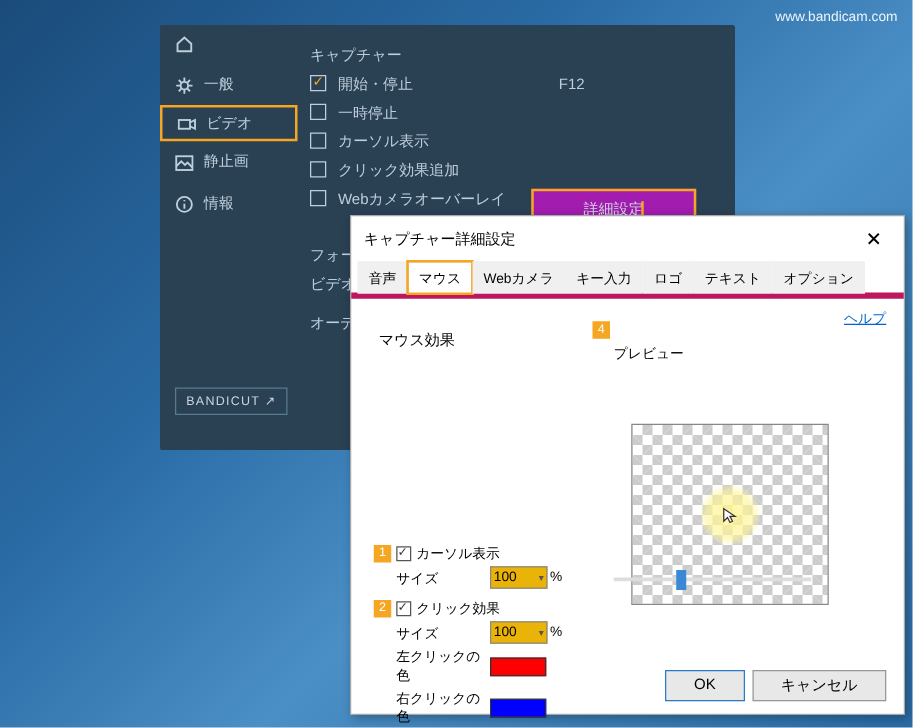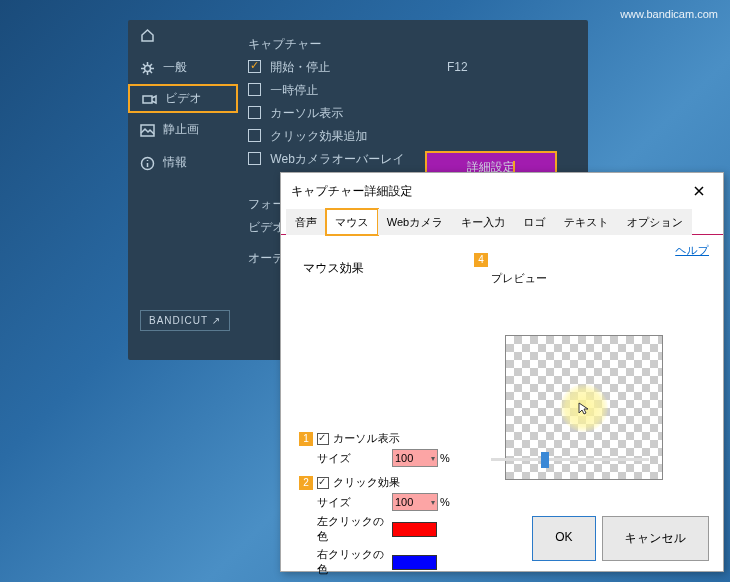--- a/index.html
+++ b/index.html
@@ -15,48 +15,48 @@
 .cb { display: inline-block; width: 13px; height: 13px; border: 1px solid #becfdc; margin-right: 6px; vertical-align: -2px; position: relative; }
 .cb.on::after { content: "✓"; position: absolute; left: 1px; top: -2px; color: #f5a623; font-size: 11px; }
 .btn-hi { border: 2px solid #f5a623; padding: 6px 40px; display: inline-block; color: #cfd9e2; background: #a21caf; }
 .bandicut { position: absolute; left: 140px; top: 310px; border: 1px solid #5a7a90; color: #c9d6e2; padding: 4px 8px; font-size: 10px; letter-spacing: 1px; }
 .arrow { position: absolute; left: 513px; top: 161px; width: 2px; height: 38px; background: #f5a623; }
 .arrow::after { content: ""; position: absolute; left: -5px; bottom: -10px; border-left: 6px solid transparent; border-right: 6px solid transparent; border-top: 10px solid #f5a623; }
 .dialog { position: absolute; left: 280px; top: 172px; width: 444px; height: 400px; background: #fff; border: 1px solid #a8a8a8; box-shadow: 2px 2px 8px rgba(0,0,0,0.3); }
 .dialog-title { display: flex; justify-content: space-between; align-items: center; padding: 8px 10px; font-size: 12px; }
 .close-btn { width: 28px; height: 20px; display: flex; align-items: center; justify-content: center; color: #000; }
 .close-btn svg { width: 10px; height: 10px; stroke: #000; stroke-width: 1.5; }
-.tabs { display: flex; border-bottom: 1px solid #be185d; padding: 0 5px; }
+.tabs { display: flex; border-bottom: 5px solid #be185d; padding: 0 5px; }
 .tab { padding: 5px 8px; font-size: 11px; border: 1px solid transparent; border-bottom: none; background: #f0f0f0; margin-bottom: -1px; cursor: pointer; }
 .tab.active { background: #fff; border-color: #ccc; }
 .tab.hi-tab { outline: 2px solid #f5a623; outline-offset: -1px; }
 .body { padding: 8px 14px 10px; position: relative; }
 .help { text-align: right; color: #0066cc; font-size: 11px; text-decoration: underline; margin-bottom: 2px; }
 .section-head { font-size: 12px; margin: 0 0 6px 8px; }
 .num { display: inline-block; width: 14px; height: 14px; background: #f5a623; color: #fff; font-size: 10px; text-align: center; line-height: 14px; margin-right: 4px; }
 .row { display: flex; align-items: center; margin: 3px 0 3px 22px; font-size: 11px; }
 .row .lbl { width: 75px; }
 .wcb { display: inline-block; width: 12px; height: 12px; border: 1px solid #555; margin-right: 4px; vertical-align: -2px; position: relative; }
 .wcb.on::after { content: "✓"; position: absolute; left: 0; top: -2px; font-size: 10px; color: #333; }
-.select { width: 46px; height: 18px; border: 1px solid #888; background: #fca5a5; font-size: 11px; padding: 0 2px; display: inline-flex; align-items: center; justify-content: space-between; }
+.select { width: 46px; height: 18px; border: 1px solid #888; background: #eab308; font-size: 11px; padding: 0 2px; display: inline-flex; align-items: center; justify-content: space-between; }
 .select .arr { font-size: 8px; color: #555; }
 .pct { margin-left: 2px; }
 .swatch { width: 45px; height: 15px; border: 1px solid #333; }
 .preview-lbl { position: absolute; left: 210px; top: 36px; font-size: 11px; }
 .preview { position: absolute; left: 210px; top: 52px; width: 158px; height: 145px; border: 1px solid #888;
   background-image:
     linear-gradient(45deg,#ccc 25%,transparent 25%),linear-gradient(-45deg,#ccc 25%,transparent 25%),linear-gradient(45deg,transparent 75%,#ccc 75%),linear-gradient(-45deg,transparent 75%,#ccc 75%);
   background-size: 16px 16px; background-position: 0 0,0 8px,8px -8px,-8px 0; background-color: #fff; position: relative; }
 .hi-circle { position: absolute; left: 50%; top: 50%; width: 48px; height: 48px; margin: -24px 0 0 -24px; border-radius: 50%; background: radial-gradient(circle, rgba(255,245,150,0.92) 0%, rgba(255,245,150,0.6) 55%, rgba(255,245,150,0) 75%); display: flex; align-items: center; justify-content: center; }
 .hi-circle svg { width: 14px; height: 14px; fill: #fff; stroke: #333; stroke-width: 1; }
 .slider-wrap { position: absolute; left: 210px; top: 215px; width: 158px; height: 18px; }
 .slider-track { position: absolute; top: 8px; left: 0; right: 0; height: 3px; background: #ddd; }
 .slider-thumb { position: absolute; top: 2px; left: 50px; width: 8px; height: 16px; background: #3a88d6; }
 .btn-bar { position: absolute; bottom: 10px; right: 14px; display: flex; gap: 6px; }
-.btn { padding: 13px 22px; font-size: 12px; border: 1px solid #999; background: #e8e8e8; cursor: pointer; }
+.btn { padding: 3px 22px; font-size: 12px; border: 1px solid #999; background: #e8e8e8; cursor: pointer; }
 .btn.primary { border: 1px solid #2a7ac9; }
 </style>
 </head>
 <body>
 
 <div class="watermark">www.bandicam.com</div>
 
 <div class="bg-window">
   <div class="bg-sidebar">
     <div class="sidebar-row">

